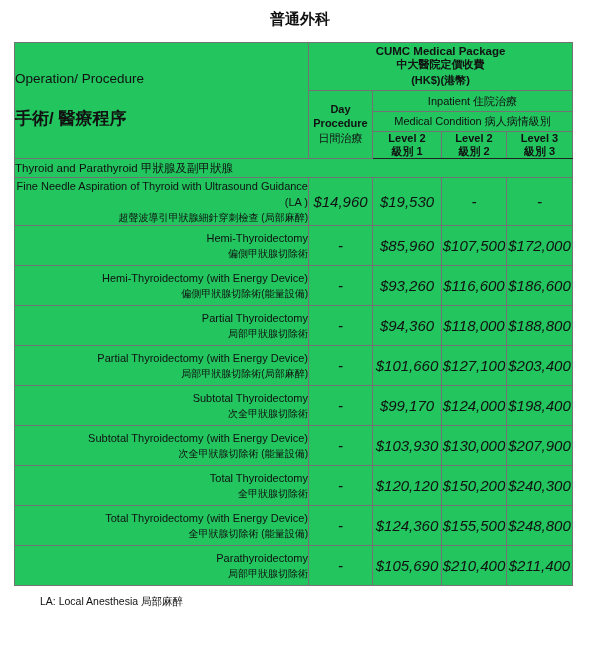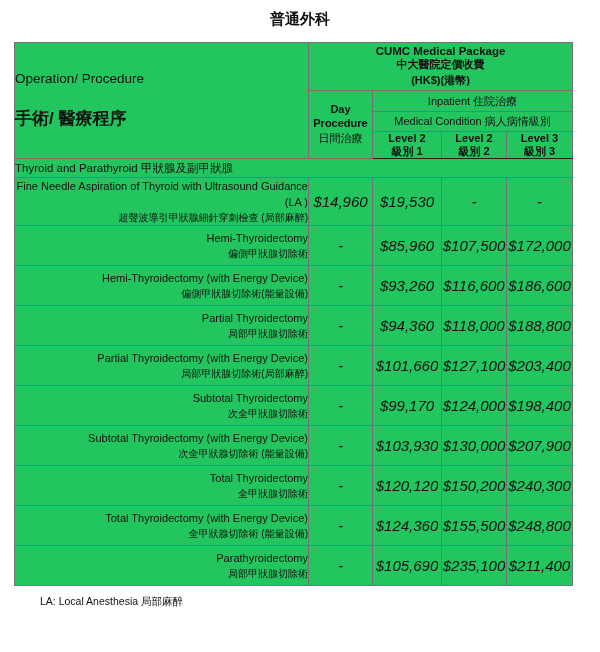--- a/index.html
+++ b/index.html
@@ -236,21 +236,21 @@
       <td class="price-cell">$155,500</td>
       <td class="price-cell">$248,800</td>
     </tr>
     <tr style="height:40px">
       <td class="name-cell">
         <div class="name-en">Parathyroidectomy</div>
         <div class="name-zh">局部甲狀腺切除術</div>
       </td>
       <td class="price-cell">-</td>
       <td class="price-cell">$105,690</td>
-      <td class="price-cell">$235,100</td>
+      <td class="price-cell">$210,400</td>
       <td class="price-cell">$211,400</td>
     </tr>
   </tbody>
     </table>
 
   <div class="footnote">LA: Local Anesthesia 局部麻醉</div>
 
 </div>
 
 </body></html>

